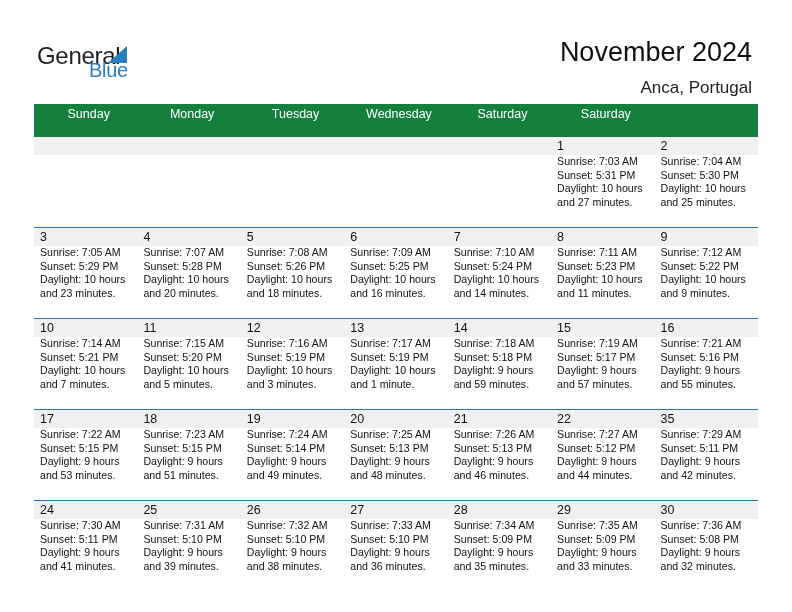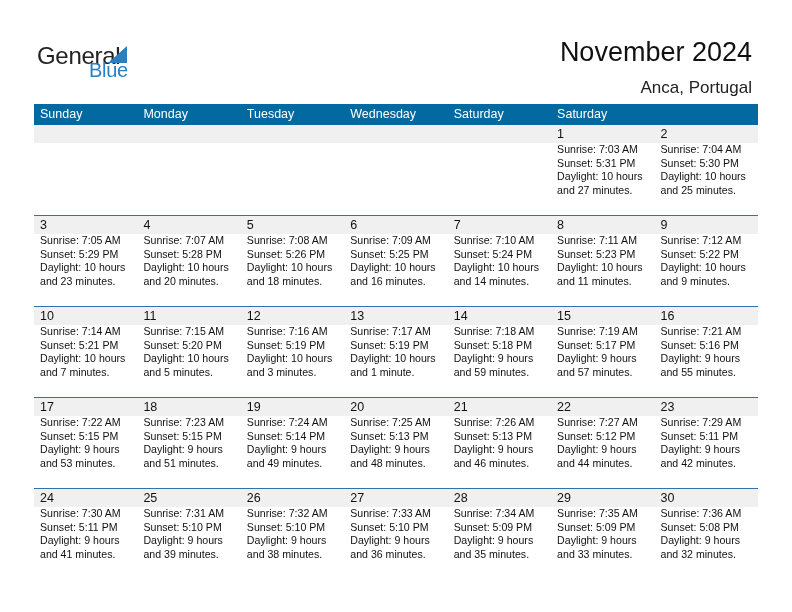--- a/index.html
+++ b/index.html
@@ -8,21 +8,21 @@
       font-family: "Liberation Sans", sans-serif; color: #111;
     }
     .logo { position: absolute; left: 37px; top: 42px; width: 100px; height: 40px; }
     .logo-general { position: absolute; left: 0; top: 0; font-size: 24px; color: #222; letter-spacing: -0.3px; }
     .logo-blue { position: absolute; left: 52px; top: 17px; font-size: 20px; color: #2a7fc0; letter-spacing: -0.3px; }
     .logo-tri { position: absolute; left: 71px; top: 4px; width: 0; height: 0;
       border-left: 19px solid transparent; border-bottom: 17px solid #2a7fc0; }
     .title { position: absolute; right: 40px; top: 37px; font-size: 27px; color: #111; margin-left: 8px; }
     .subtitle { position: absolute; right: 40px; top: 78px; font-size: 17px; color: #222; }
     .cal { position: absolute; left: 34px; top: 104px; width: 724px; }
-    .head-row { display: flex; background: #0369a1; height: 21px; }
+    .head-row { display: flex; background: #15803d; height: 33px; text-align: center; }
     .head-cell { width: 103.43px; color: #ffffff; font-size: 12.5px; line-height: 21px; padding-left: 6px; box-sizing: border-box; }
     .week { height: 90px; border-top: 1px solid #2e73b0; position: relative; }
     .week:first-of-type { border-top: none; }
     .week-band { position: absolute; left: 0; right: 0; top: 0; height: 18px; background: #f0f0f0; }
     .days { position: absolute; left: 0; top: 0; right: 0; display: flex; }
     .day { width: 103.43px; padding-left: 6px; box-sizing: border-box; height: 88px; }
     .day-num { font-size: 12.5px; line-height: 18px; height: 18px; color: #111; }
     .day-line { font-size: 10.6px; line-height: 13.5px; color: #111; white-space: nowrap; }
   </style>
 </head>
@@ -218,21 +218,21 @@
             <div class="day-line">and 46 minutes.</div>
           </div>
           <div class="day">
             <div class="day-num">22</div>
             <div class="day-line">Sunrise: 7:27 AM</div>
             <div class="day-line">Sunset: 5:12 PM</div>
             <div class="day-line">Daylight: 9 hours</div>
             <div class="day-line">and 44 minutes.</div>
           </div>
           <div class="day">
-            <div class="day-num">23</div>
+            <div class="day-num">35</div>
             <div class="day-line">Sunrise: 7:29 AM</div>
             <div class="day-line">Sunset: 5:11 PM</div>
             <div class="day-line">Daylight: 9 hours</div>
             <div class="day-line">and 42 minutes.</div>
           </div>
         </div>
       </div>
       <div class="week">
         <div class="week-band"></div>
         <div class="days">

